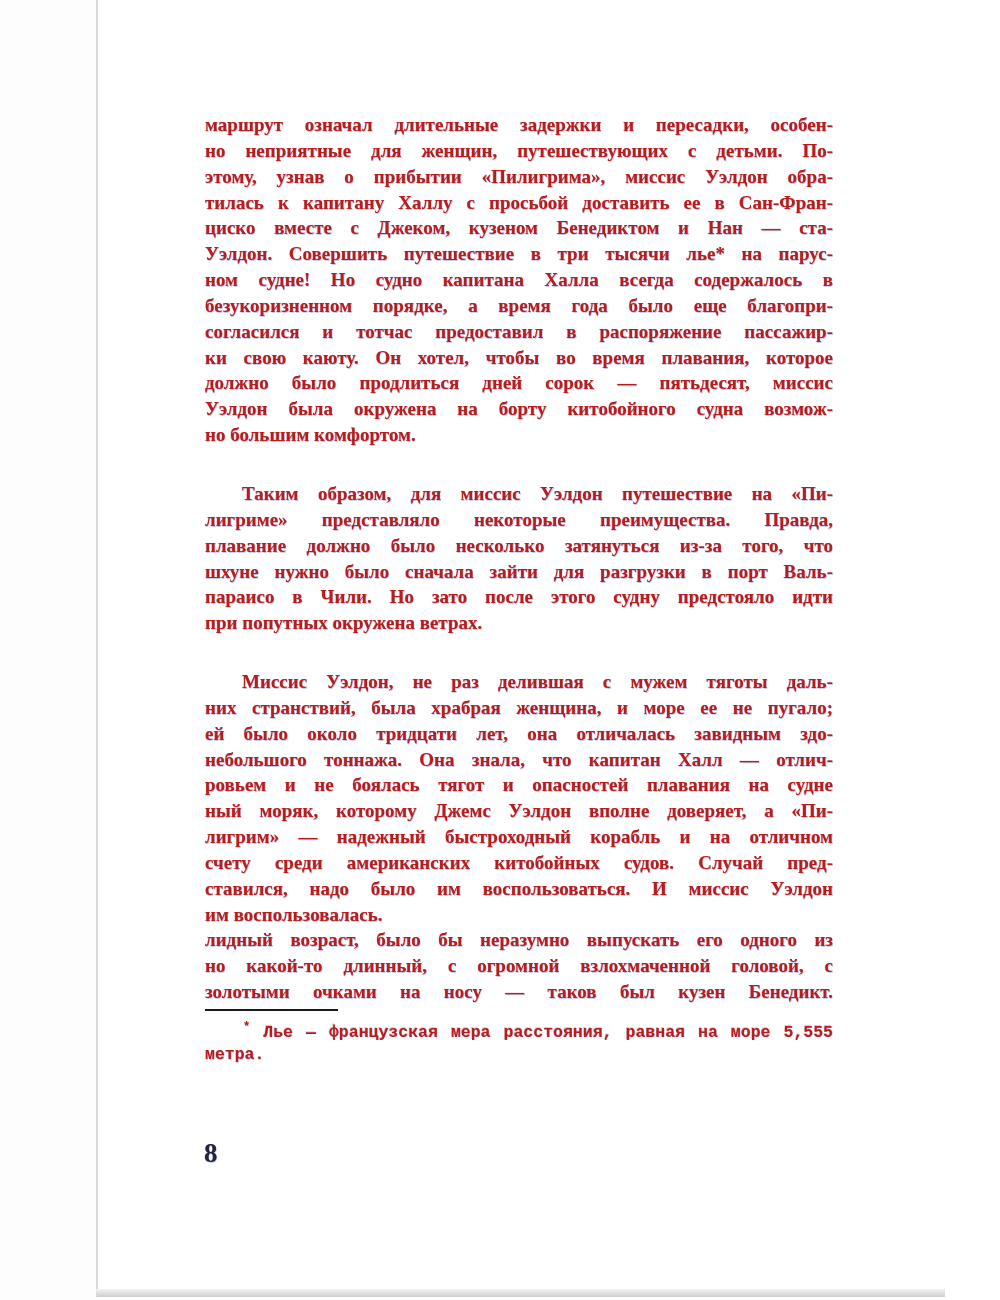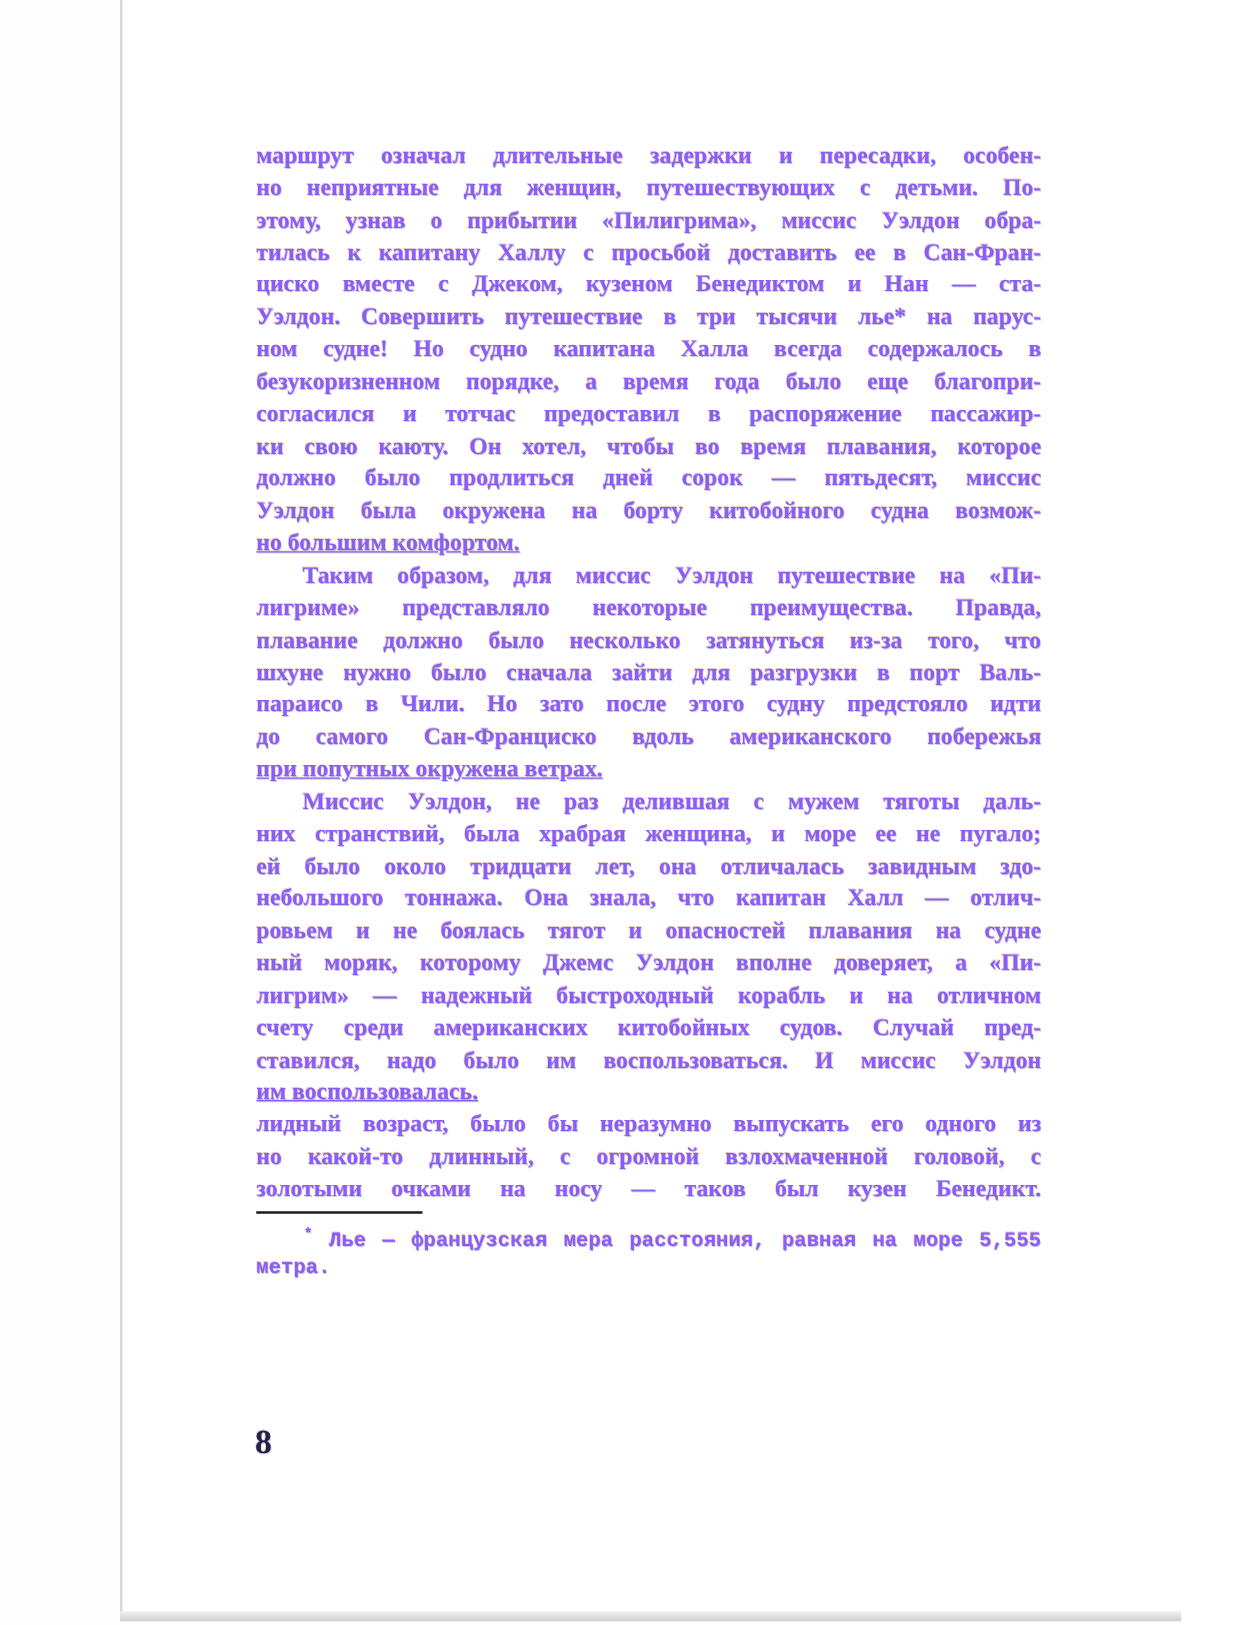--- a/index.html
+++ b/index.html
@@ -30,38 +30,38 @@
   .edge-bottom {
     position: absolute;
     left: 96px; top: 1289px;
     width: 849px; height: 8px;
     background: linear-gradient(#f2f2f2, #cfcfcf);
   }
   .page-text {
     position: absolute;
     left: 205px; top: 112px;
     width: 628px;
-    color: #8b5cf6;
+    color: #b91c1c;
     font-size: 19px;
     font-weight: bold;
     filter: blur(0.3px);
     text-shadow: 0.6px 0.8px 0.4px rgba(40,70,180,0.28), -0.6px -0.5px 0.4px rgba(160,40,30,0.25);
   }
   .para { margin: 0; padding: 0; }
   .line {
     line-height: 25.85px;
     height: 25.85px;
     overflow: hidden;
     white-space: nowrap;
     text-align: justify;
     text-align-last: justify;
     text-justify: inter-word;
   }
-  .line.endline { text-align-last: left; text-decoration: underline; }
-  .line.indent { text-indent: 37px; }
+  .line.endline { text-align-last: left; }
+  .line.indent { text-indent: 37px; margin-top: 33px; }
   .footnote-separator {
     width: 133px;
     height: 2px;
     background: #1b1b1b;
     margin-top: 4px;
   }
   .footnote {
     margin-top: 5px;
     font-size: 16.5px;
     line-height: 22px;
@@ -108,21 +108,20 @@
         <div class="line">должно было продлиться дней сорок — пятьдесят, миссис</div>
         <div class="line">Уэлдон была окружена на борту китобойного судна возмож-</div>
         <div class="line endline">но большим комфортом.</div>
       </div>
       <div class="para">
         <div class="line indent">Таким образом, для миссис Уэлдон путешествие на «Пи-</div>
         <div class="line">лигриме» представляло некоторые преимущества. Правда,</div>
         <div class="line">плавание должно было несколько затянуться из-за того, что</div>
         <div class="line">шхуне нужно было сначала зайти для разгрузки в порт Валь-</div>
         <div class="line">параисо в Чили. Но зато после этого судну предстояло идти</div>
-        <div class="line">до самого Сан-Франциско вдоль американского побережья</div>
         <div class="line endline">при попутных окружена ветрах.</div>
       </div>
       <div class="para">
         <div class="line indent">Миссис Уэлдон, не раз делившая с мужем тяготы даль-</div>
         <div class="line">них странствий, была храбрая женщина, и море ее не пугало;</div>
         <div class="line">ей было около тридцати лет, она отличалась завидным здо-</div>
         <div class="line">небольшого тоннажа. Она знала, что капитан Халл — отлич-</div>
         <div class="line">ровьем и не боялась тягот и опасностей плавания на судне</div>
         <div class="line">ный моряк, которому Джемс Уэлдон вполне доверяет, а «Пи-</div>
         <div class="line">лигрим» — надежный быстроходный корабль и на отличном</div>

